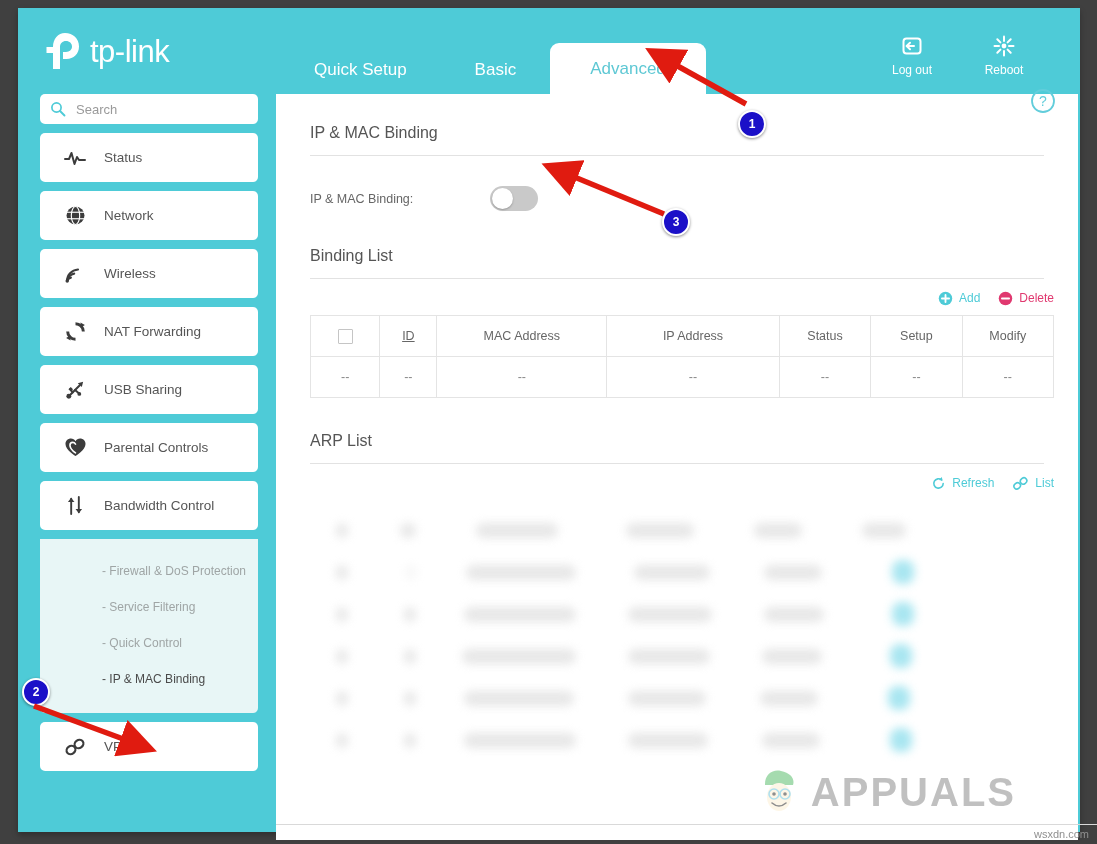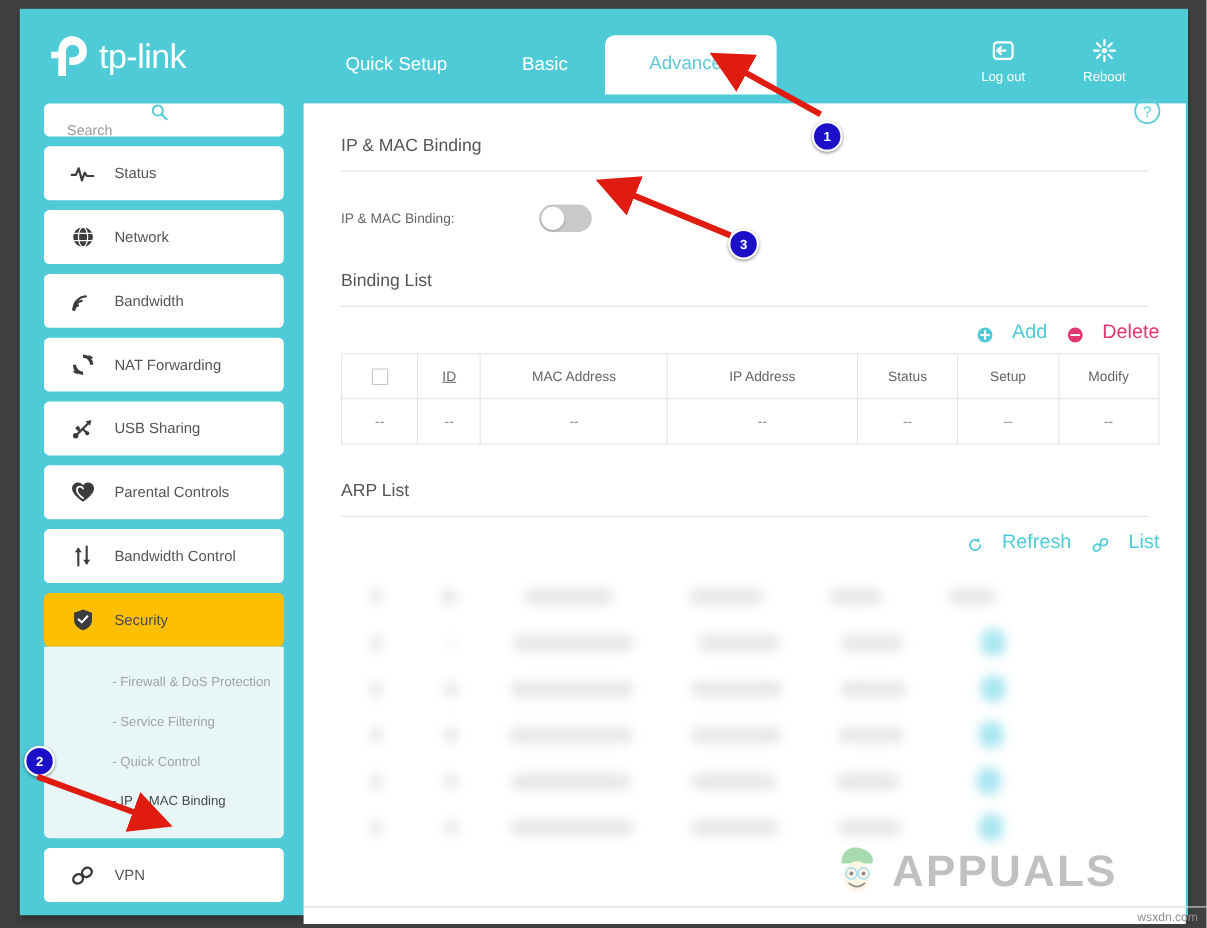--- a/index.html
+++ b/index.html
@@ -29,21 +29,21 @@
     display: flex; align-items: center; gap: 2px;
   }
   .logo-mark { width: 46px; height: 46px; display:block; }
   .logo-text {
     color: #ffffff; font-size: 31px; letter-spacing: -0.5px;
     font-weight: 400; line-height: 1;
   }
 
   
   #tabs {
-    position: absolute; left: 262px; top: 15px;
+    position: absolute; left: 262px; top: 26px;
     display: flex; align-items: flex-end; height: 62px;
   }
   .tab {
     color: #ffffff; font-size: 17px;
     padding: 14px 34px 16px 34px;
     cursor: pointer; white-space: nowrap;
   }
   .tab.active {
     background: #ffffff; color: #5ec8d4;
     border-radius: 9px 9px 0 0;
@@ -63,21 +63,21 @@
   .top-action svg { margin-bottom: 5px; }
 
   
   #sidebar {
     position: absolute; left: 22px; top: 86px;
     width: 218px;
   }
   #search-box {
     display: flex; align-items: center;
     background: #ffffff; border-radius: 5px;
-    height: 30px; padding: 0 10px; margin-bottom: 9px; flex-direction: column;
+    height: 30px; padding: 0 10px; margin-bottom: 9px;
   }
   #search-box .s-icon { margin-right: 8px; display:flex; }
   #search-input {
     border: none; outline: none; flex: 1;
     font-family: "Liberation Sans", sans-serif;
     font-size: 13px; color: #555; background: transparent;
   }
   #search-input::placeholder { color: #9a9a9a; }
 
   .nav-item {
@@ -135,22 +135,22 @@
     width: 21px; height: 21px; border-radius: 50%;
     background: #ffffff; box-shadow: 0 1px 2px rgba(0,0,0,0.25);
   }
 
   
   .act-row {
     display: flex; justify-content: flex-end; gap: 18px;
     margin: 12px 24px 9px 34px;
   }
   .act-link {
-    display: flex; align-items: flex-end; gap: 17px;
-    font-size: 18px; cursor: pointer;
+    display: flex; align-items: flex-start; gap: 6px;
+    font-size: 12px; cursor: pointer;
   }
   .act-link.add { color: #4ecbd7; }
   .act-link.del { color: #e0386f; }
   .act-link.teal { color: #4ecbd7; }
 
   
   table.grid {
     border-collapse: collapse; margin: 0 24px 0 34px;
     width: 744px; background: #ffffff;
   }
@@ -293,21 +293,21 @@
         <span class="n-icon">
           <svg width="22" height="20" viewBox="0 0 22 20">
             <g fill="none" stroke="#3c3c3c" stroke-width="2.1" stroke-linecap="round">
               <path d="M3 17 C3 11 7.5 6 14 5.5"></path>
               <path d="M3.2 17 C3.6 13.4 6.6 10 10.2 9.6"></path>
               <path d="M3.4 17 C3.8 15.3 5.2 13.9 6.9 13.6"></path>
             </g>
             <circle cx="3.2" cy="17" r="1.7" fill="#3c3c3c"></circle>
           </svg>
         </span>
-        <span class="n-label">Bandwidth</span>
+        <span class="n-label">Wireless</span>
       </div>
 
       <div class="nav-item">
         <span class="n-icon">
           <svg width="21" height="21" viewBox="0 0 22 22">
             <path d="M11 2.8 A8.2 8.2 0 0 1 19.2 11" fill="none" stroke="#3c3c3c" stroke-width="3.1"></path>
             <path d="M11 19.2 A8.2 8.2 0 0 1 2.8 11" fill="none" stroke="#3c3c3c" stroke-width="3.1"></path>
             <path d="M16.2 1.6 L20.8 4.2 L16.3 7" fill="#3c3c3c"></path>
             <path d="M5.8 20.4 L1.2 17.8 L5.7 15" fill="#3c3c3c"></path>
           </svg>
@@ -349,29 +349,20 @@
               <line x1="6" y1="20" x2="6" y2="4"></line>
               <line x1="14" y1="2" x2="14" y2="18"></line>
             </g>
             <path d="M2.6 7.4 L6 3 L9.4 7.4 Z" fill="#3c3c3c"></path>
             <path d="M10.6 14.6 L14 19 L17.4 14.6 Z" fill="#3c3c3c"></path>
           </svg>
         </span>
         <span class="n-label">Bandwidth Control</span>
       </div>
 
-      <div class="nav-item active">
-        <span class="n-icon">
-          <svg width="19" height="21" viewBox="0 0 20 22">
-            <path d="M10 1.2 L18.6 4.2 L18.6 11 C18.6 16.2 14.6 19.9 10 21 C5.4 19.9 1.4 16.2 1.4 11 L1.4 4.2 Z" fill="#3c3c3c"></path>
-            <path d="M5.8 10.6 L8.8 13.4 L14.2 7.6" fill="none" stroke="#ffffff" stroke-width="2" stroke-linecap="round" stroke-linejoin="round"></path>
-          </svg>
-        </span>
-        <span class="n-label">Security</span>
-      </div>
 
       <div id="sub-menu">
         <div class="sub-item">- Firewall &amp; DoS Protection</div>
         <div class="sub-item">- Service Filtering</div>
         <div class="sub-item">- Quick Control</div>
         <div class="sub-item active">- IP &amp; MAC Binding</div>
       </div>
 
       <div class="nav-item">
         <span class="n-icon">

